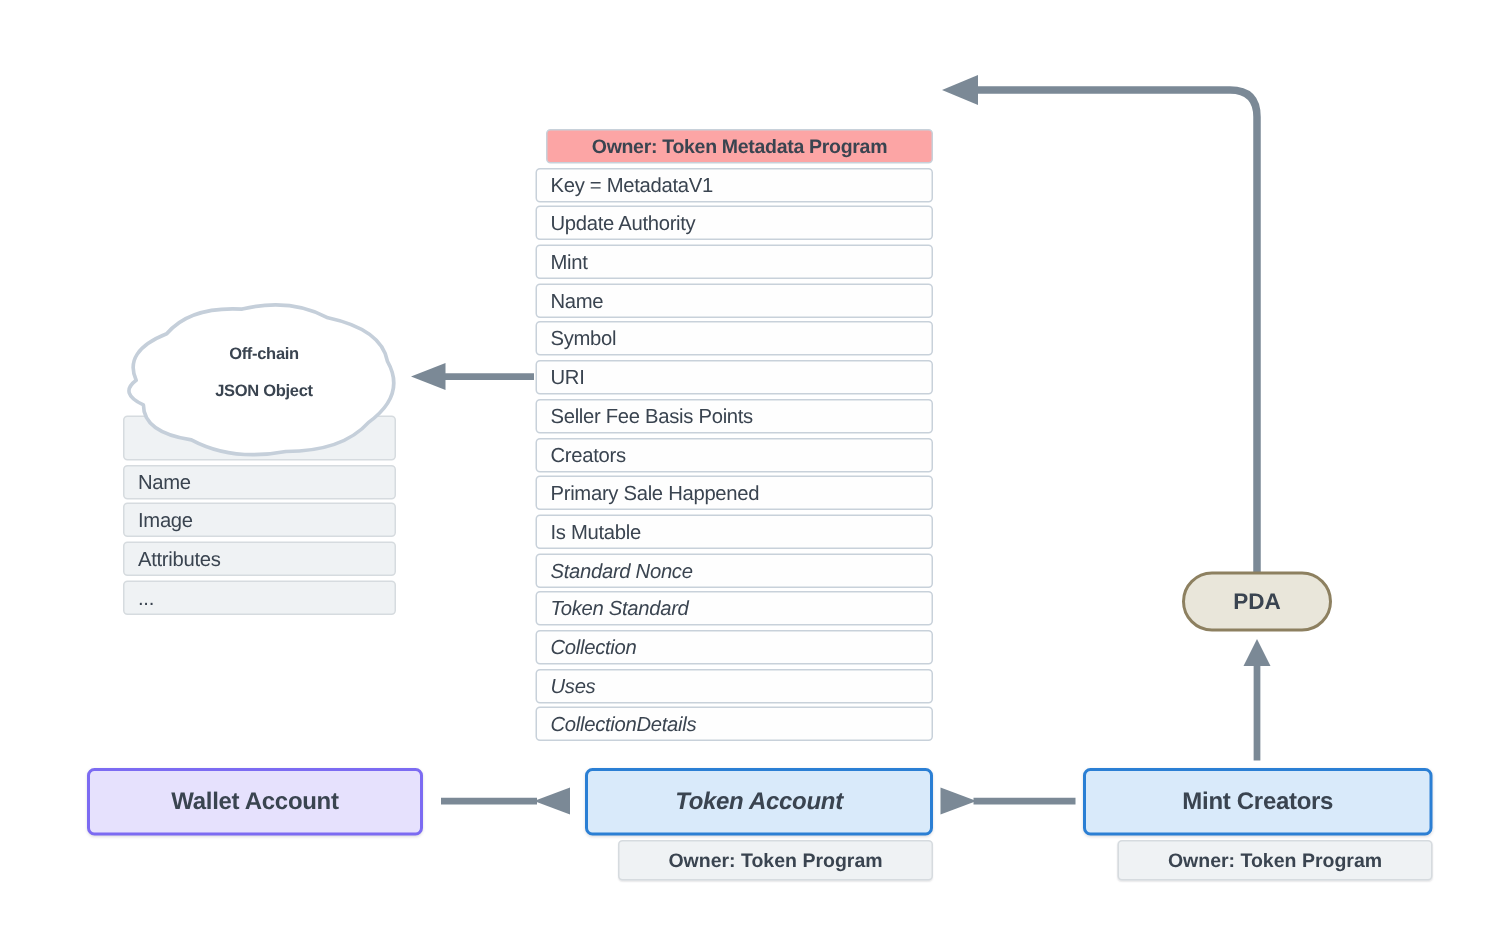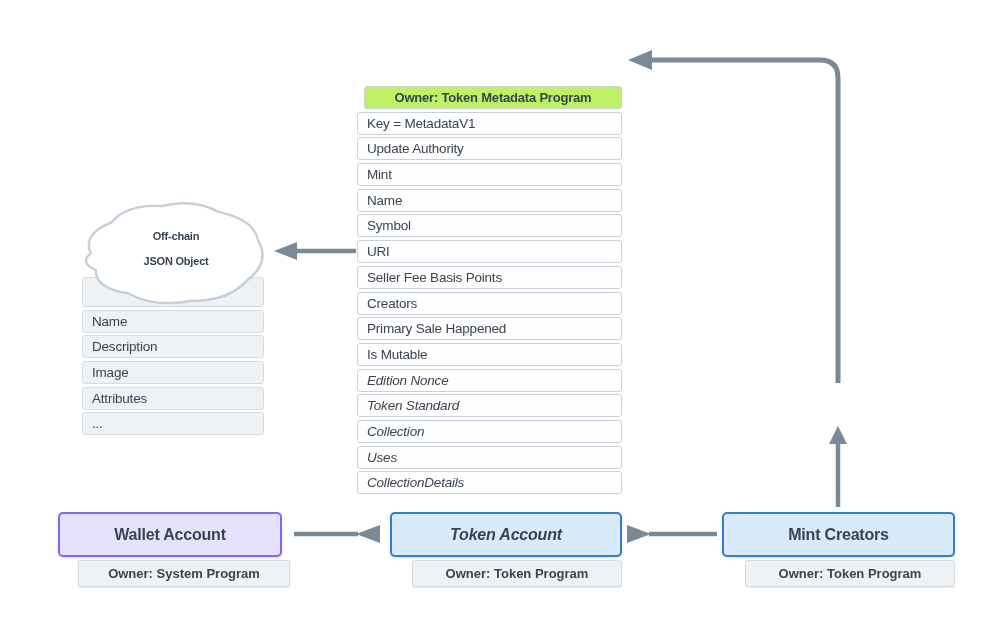--- a/index.html
+++ b/index.html
@@ -22,21 +22,21 @@
                z-index:1; box-shadow:0 1px 1px rgba(70,70,90,0.12); }
   .owner-wallet { left:78px;  width:212px; }
   .owner-token  { left:412px; width:210px; }
   .owner-mint   { left:745px; width:210px; }
 
   .meta-rows { position:absolute; left:357px; top:86px; width:265px; display:flex; flex-direction:column;
                gap:2.7px; z-index:1; }
   .mrow { height:23px; background:#fefefe; border:1px solid #c8d1da; border-radius:3px;
           display:flex; align-items:center; padding-left:9px; font-size:13.5px; letter-spacing:-0.2px; }
   .mrow.it { font-style:italic; }
-  .mrow.owner-row { background:#bef264; justify-content:center; padding-left:0;
+  .mrow.owner-row { background:#fca5a5; justify-content:center; padding-left:0;
                     margin-left:7px; font-weight:700; font-size:13px; }
 
   .json-list { position:absolute; left:82px; top:277px; width:182px; display:flex; flex-direction:column;
                gap:2.7px; z-index:0; }
   .jhead { height:30px; background:#eff2f4; border:1px solid #d6dbdf; border-radius:3px; }
   .jrow  { height:23px; background:#eff2f4; border:1px solid #d6dbdf; border-radius:3px;
            display:flex; align-items:center; padding-left:9px; font-size:13.5px; letter-spacing:-0.2px; }
 
   .cloud-wrap { position:absolute; left:84px; top:198px; width:184px; height:112px; z-index:2; }
   .cloud-wrap svg { overflow:visible; }
@@ -85,51 +85,52 @@
   <div class="mrow">Key = MetadataV1</div>
       <div class="mrow">Update Authority</div>
       <div class="mrow">Mint</div>
       <div class="mrow">Name</div>
       <div class="mrow">Symbol</div>
       <div class="mrow">URI</div>
       <div class="mrow">Seller Fee Basis Points</div>
       <div class="mrow">Creators</div>
       <div class="mrow">Primary Sale Happened</div>
       <div class="mrow">Is Mutable</div>
-      <div class="mrow it">Edition Nonce</div>
+      <div class="mrow it">Standard Nonce</div>
       <div class="mrow it">Token Standard</div>
       <div class="mrow it">Collection</div>
       <div class="mrow it">Uses</div>
       <div class="mrow it">CollectionDetails</div>
     </div>
 
   <div class="json-list" id="json-rows">
     <div class="jhead"></div>
   <div class="jrow">Name</div>
-      <div class="jrow">Description</div>
       <div class="jrow">Image</div>
       <div class="jrow">Attributes</div>
       <div class="jrow">...</div>
     </div>
   <div class="cloud-wrap">
     <svg width="184" height="112" viewBox="0 0 190 115" xmlns="http://www.w3.org/2000/svg">
       <path d="M7,57 Q-2,37 28,25 Q44,6 80,8 Q113,0 139,14 Q176,22 180,44 Q193,67 167,86
                Q149,106 110,106 Q73,113 45,98 Q12,93 12,74 Q-5,66 7,57 Z" fill="#ffffff" stroke="#c5cfda" stroke-width="2.5" stroke-linejoin="round"></path>
     </svg>
     <div class="cloud-label">
       <div>Off-chain</div>
       <div>JSON Object</div>
     </div>
   </div>
 
+  <div class="pda-pill">
+    <span>PDA</span>
+  </div>
 
   <div class="acct-box wallet-box">
     <span>Wallet Account</span>
   </div>
-  <div class="owner-box owner-wallet">Owner: System Program</div>
 
   <div class="acct-box token-box">
     <span>Token Account</span>
   </div>
   <div class="owner-box owner-token">Owner: Token Program</div>
 
   <div class="acct-box mint-box">
     <span>Mint Creators</span>
   </div>
   <div class="owner-box owner-mint">Owner: Token Program</div>

